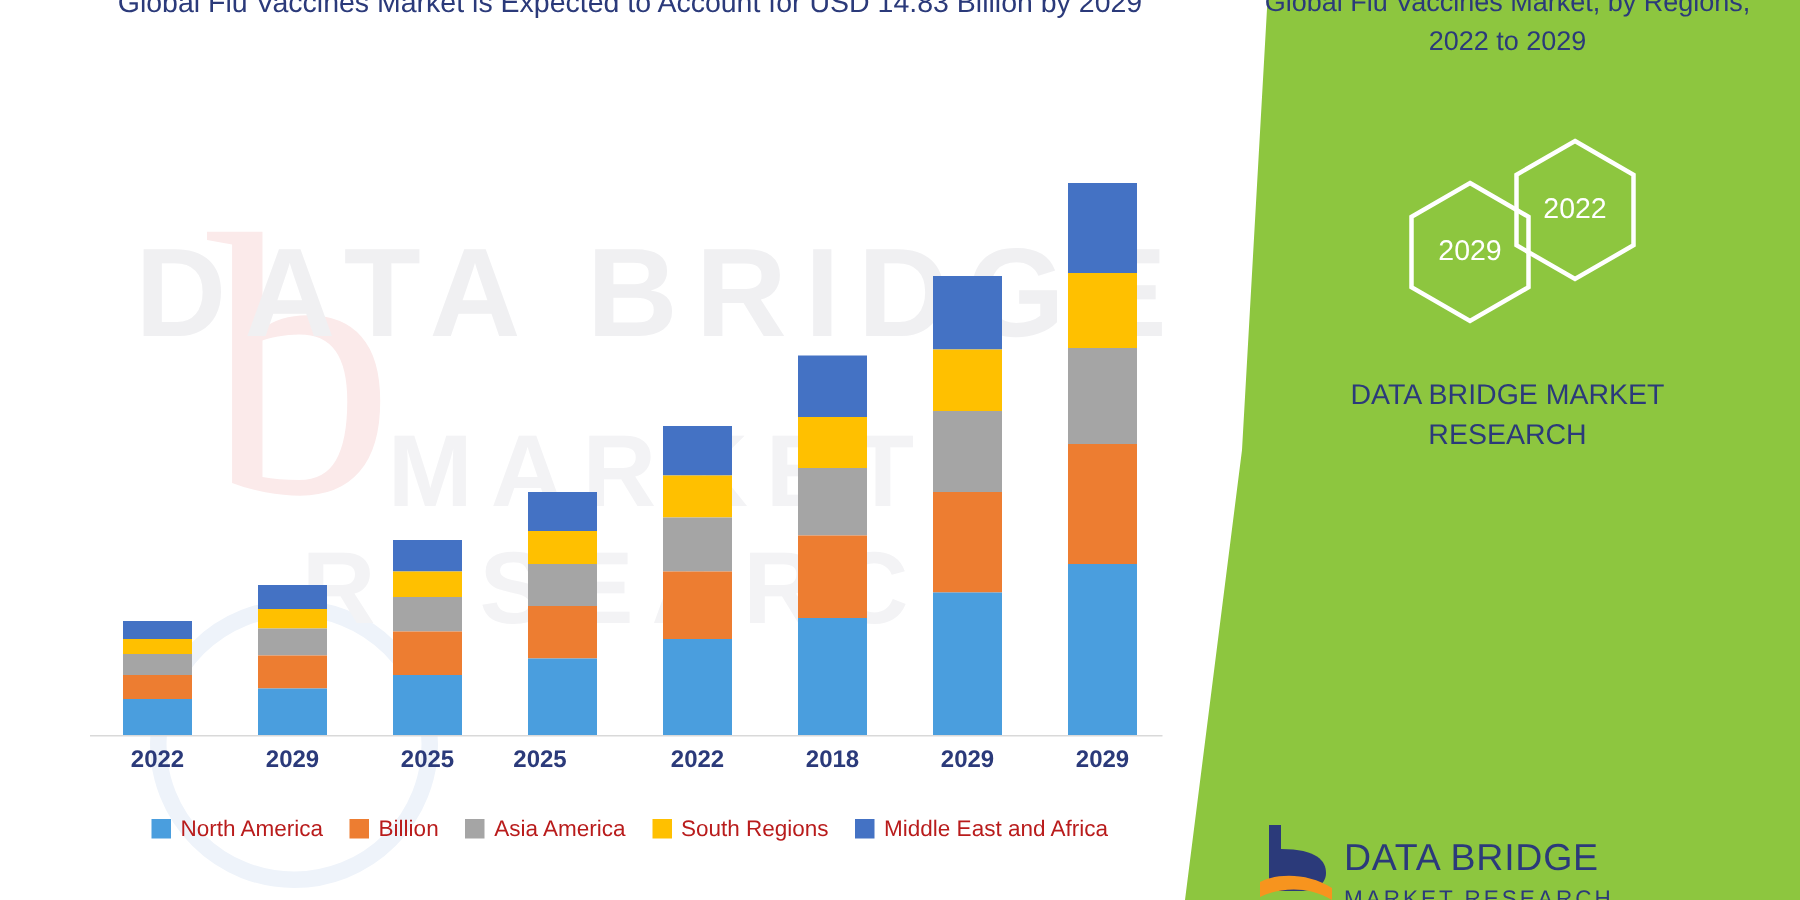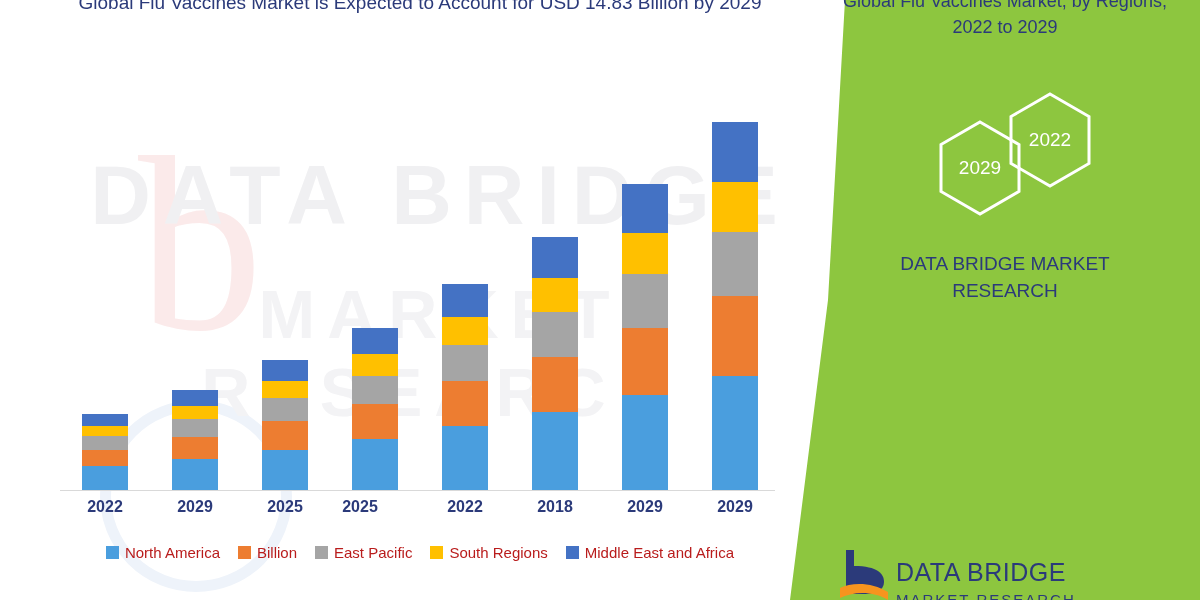--- a/index.html
+++ b/index.html
@@ -324,21 +324,21 @@
       <div class="legend-item">
         <span class="legend-swatch" style="background: rgb(74, 158, 222);"></span>
         <span class="legend-label">North America</span>
       </div>
       <div class="legend-item">
         <span class="legend-swatch" style="background: rgb(237, 125, 49);"></span>
         <span class="legend-label">Billion</span>
       </div>
       <div class="legend-item">
         <span class="legend-swatch" style="background: rgb(165, 165, 165);"></span>
-        <span class="legend-label">East Pacific</span>
+        <span class="legend-label">Asia America</span>
       </div>
       <div class="legend-item">
         <span class="legend-swatch" style="background: rgb(255, 192, 0);"></span>
         <span class="legend-label">South Regions</span>
       </div>
       <div class="legend-item">
         <span class="legend-swatch" style="background: rgb(68, 114, 196);"></span>
         <span class="legend-label">Middle East and Africa</span>
       </div>
     </div>

